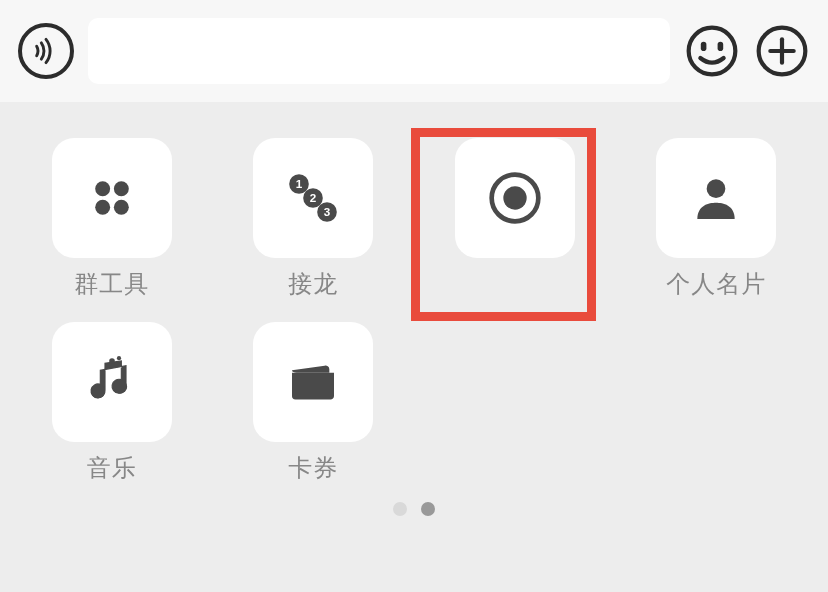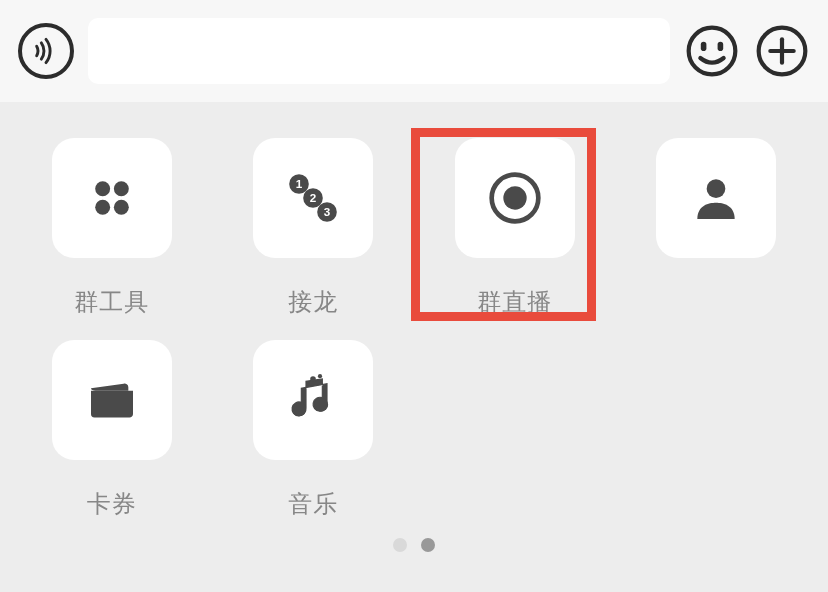--- a/index.html
+++ b/index.html
@@ -70,21 +70,21 @@
       height: 120px;
       background: #fff;
       border-radius: 22px;
       display: flex;
       align-items: center;
       justify-content: center;
       color: #4a4a4a;
     }
     .tile svg { width: 56px; height: 56px; }
     .label {
-      margin-top: 28px;
+      margin-top: 10px;
       font-size: 24px;
       color: #878787;
       letter-spacing: 1px;
     }
     .highlight-box {
       position: absolute;
       top: -10px;
       left: -30px;
       width: 185px;
       height: 193px;
@@ -169,56 +169,56 @@
     </div>
 
     <div class="item">
       <div class="highlight-box"></div>
       <div class="tile">
         <svg viewBox="0 0 24 24" fill="none" stroke="currentColor" stroke-width="2">
           <circle cx="12" cy="12" r="10"></circle>
           <circle cx="12" cy="12" r="5" fill="currentColor" stroke="none"></circle>
         </svg>
       </div>
-      <div class="label">群直播</div>
     </div>
 
     <div class="item">
       <div class="tile">
         <svg viewBox="0 0 24 24" fill="currentColor">
           <circle cx="12" cy="8" r="4"></circle>
           <path d="M4 21 C4 15 9 14 12 14 C15 14 20 15 20 21 Z"></path>
         </svg>
       </div>
-    </div>
-
-
-    <div class="item">
-      <div class="tile">
-        <svg viewBox="0 0 24 24" fill="currentColor">
-          <path d="M3 7 L17 5 C18 4.85 19 5.5 19 6.5 L19 8 L5 8 C4 8 3 7.8 3 7 Z"></path>
-          <path d="M3 8 L21 8 L21 18 C21 19 20.3 19.5 19.5 19.5 L4.5 19.5 C3.5 19.5 3 19 3 18 Z"></path>
-        </svg>
-      </div>
-      <div class="label">卡券</div>
-    </div>
+      <div class="label">个人名片</div>
+    </div>
+
 
     <div class="item">
       <div class="tile">
         <svg viewBox="0 0 24 24" fill="currentColor">
           <path d="M9 4 L9 15.5 A3 3 0 1 1 7 13 L7 7 L18 5 L18 13.5 A3 3 0 1 1 16 11 L16 3 Z" stroke="currentColor" stroke-width="0.5"></path>
           <circle cx="6" cy="16" r="3"></circle>
           <circle cx="15.5" cy="14" r="3"></circle>
           <circle cx="12" cy="3" r="1.2"></circle>
           <circle cx="15" cy="1.8" r="0.9"></circle>
         </svg>
       </div>
       <div class="label">音乐</div>
     </div>
 
+    <div class="item">
+      <div class="tile">
+        <svg viewBox="0 0 24 24" fill="currentColor">
+          <path d="M3 7 L17 5 C18 4.85 19 5.5 19 6.5 L19 8 L5 8 C4 8 3 7.8 3 7 Z"></path>
+          <path d="M3 8 L21 8 L21 18 C21 19 20.3 19.5 19.5 19.5 L4.5 19.5 C3.5 19.5 3 19 3 18 Z"></path>
+        </svg>
+      </div>
+      <div class="label">卡券</div>
+    </div>
+
     <div class="item"></div>
 
   </div>
 
   <div class="dots">
     <div class="dot"></div>
     <div class="dot active"></div>
   </div>
 </div>
 

